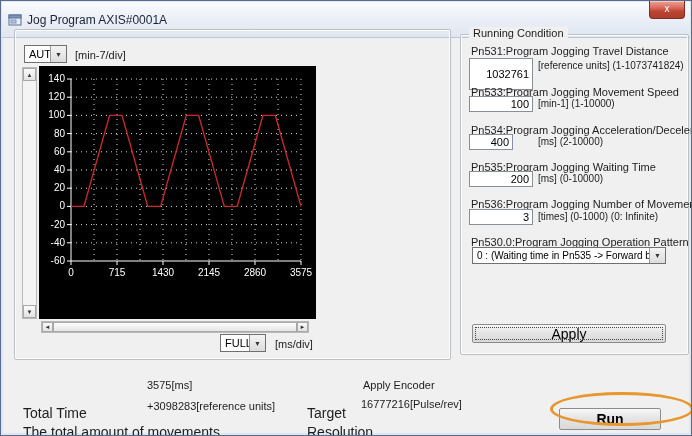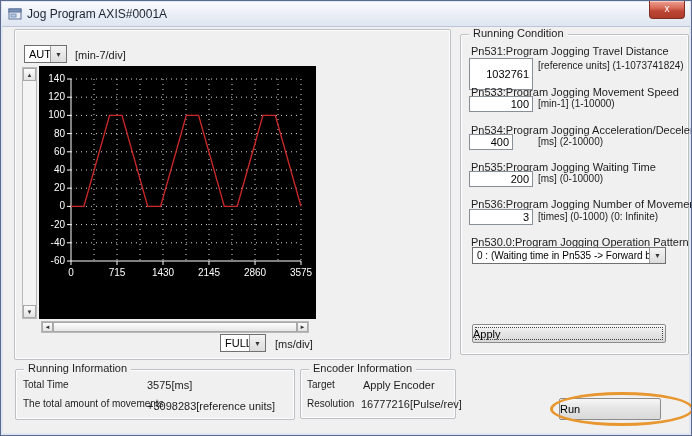--- a/index.html
+++ b/index.html
@@ -1,50 +1,50 @@
 <!DOCTYPE html>
 <html><head>
 <meta charset="utf-8">
 <style>
   html,body{margin:0;padding:0;background:#c8c8c8;font-family:"Liberation Sans",sans-serif;}
   .window{position:relative;width:692px;height:436px;background:#f0f0f0;border:1px solid #5a6a8e;
           box-shadow:inset 0 0 0 2px #dfe6f2;box-sizing:border-box;overflow:hidden;}
-  .titlebar{position:absolute;left:1px;top:1px;right:1px;height:25px;
+  .titlebar{position:absolute;left:1px;top:1px;right:1px;height:36px;
             background:linear-gradient(#fafbfd 0%,#ecf0f7 45%,#dfe6f1 100%);
             border-bottom:1px solid #bcc6d8;display:flex;align-items:center;padding-left:6px;box-sizing:border-box;}
   .title-text{font-size:12px;color:#1c2333;margin-left:5px;white-space:nowrap;}
   .close-btn{position:absolute;top:0;right:6px;width:34px;height:17px;
              background:linear-gradient(#f0a091 0%,#d express 45%,#c0392b 100%);
              background:linear-gradient(#efa193 0%,#d96c5b 40%,#bd4534 60%,#ad3b2b 100%);
              border:1px solid #7e2d20;border-top:none;border-radius:0 0 4px 4px;
              color:#fff;font-size:10px;line-height:16px;text-align:center;cursor:pointer;
              box-shadow:inset 0 1px 0 rgba(255,255,255,.45);}
   .groupbox{position:absolute;border:1px solid #bdc0c4;border-radius:2px;box-shadow:inset 0 0 0 1px #fdfdfd;}
   .groupbox>.gb-label{position:absolute;top:-8px;left:8px;background:#f0f0f0;padding:0 4px;
             font-size:11px;color:#1d1d1d;white-space:nowrap;}
   .small-label{font-size:11px;color:#1d1d1d;white-space:nowrap;position:absolute;}
   .combo{position:absolute;background:#fff;border:1px solid #707070;display:flex;box-sizing:border-box;}
   .combo .combo-text{flex:1;font-size:11px;padding:2px 3px 0 4px;color:#000;overflow:hidden;white-space:nowrap;}
   .combo .combo-btn{width:15px;background:linear-gradient(#f4f4f4,#dcdcdc);border-left:1px solid #9a9a9a;
             display:flex;align-items:center;justify-content:center;font-size:7px;color:#333;}
   .field{position:absolute;border:1px solid #898f98;background:#fff;font-size:11px;text-align:right;
          padding:0 3px;box-sizing:border-box;font-family:"Liberation Sans",sans-serif;}
   .btn{position:absolute;background:linear-gradient(#f7f7f7,#e5e5e5 45%,#d9d9d9);
-       border:1px solid #8c8c8c;border-radius:2px;font-size:11px;color:#000;
-       display:flex;align-items:center;cursor:pointer;box-sizing:border-box;}
+       border:1px solid #8c8c8c;border-radius:2px;font-size:14px;color:#000;
+       display:flex;align-items:center;justify-content:center;cursor:pointer;box-sizing:border-box;}
   .btn.focused{outline:1px dotted #444;outline-offset:-4px;}
   .scroll{position:absolute;background:#f4f4f4;border:1px solid #b9b9b9;box-sizing:border-box;}
   .scroll .sc-btn{position:absolute;background:linear-gradient(#fbfbfb,#e2e2e2);border:1px solid #a8a8a8;
        display:flex;align-items:center;justify-content:center;font-size:6px;color:#333;box-sizing:border-box;}
   .vscroll .sc-btn{left:0;width:13px;height:13px;}
   .hscroll .sc-btn{top:0;width:11px;height:10px;}
   .hthumb{position:absolute;top:0;left:11px;right:11px;height:10px;background:linear-gradient(#fdfdfd,#e6e6e6);
        border:1px solid #a8a8a8;box-sizing:border-box;}
   .chart-wrap{position:absolute;left:38px;top:65px;width:277px;height:243px;background:#737373;}
-  .info-row-label{position:absolute;font-size:10px;color:#1d1d1d;white-space:nowrap;}
+  .info-row-label{position:absolute;font-size:14px;color:#1d1d1d;white-space:nowrap;margin-top:26px;}
   .info-row-value{position:absolute;font-size:11px;color:#1d1d1d;white-space:nowrap;}
   .highlight-ellipse{position:absolute;border-radius:50%;pointer-events:none;}
 </style>
 </head>
 <body>
 
 <div class="window">
 
   <div class="titlebar">
     <svg width="14" height="14">
@@ -181,34 +181,28 @@
   <span class="small-label" style="left:470px;top:235px;">Pn530.0:Program Jogging Operation Pattern</span>
   <div class="combo" style="left:471px;top:246px;width:194px;height:17px;">
     <span class="combo-text" style="font-size:10px;">0 : (Waiting time in Pn535 -&gt; Forward by travel d</span>
     <span class="combo-btn">▼</span>
   </div>
 
   <div class="btn focused" style="left:471px;top:323px;width:194px;height:19px;">
     <span>Apply</span>
   </div>
 
-  <div class="groupbox" style="left:14px;top:368px;width:278px;height:49px;">
-    <span class="gb-label">Running Information</span>
-  </div>
   <span class="info-row-label" style="left:22px;top:378px;">Total Time</span>
   <span class="info-row-value" style="left:146px;top:378px;">3575[ms]</span>
   <span class="info-row-label" style="left:22px;top:397px;">The total amount of movements</span>
   <span class="info-row-value" style="left:146px;top:399px;">+3098283[reference units]</span>
 
-  <div class="groupbox" style="left:299px;top:368px;width:154px;height:48px;">
-    <span class="gb-label">Encoder Information</span>
-  </div>
   <span class="info-row-label" style="left:306px;top:378px;">Target</span>
   <span class="info-row-value" style="left:362px;top:378px;">Apply Encoder</span>
   <span class="info-row-label" style="left:306px;top:397px;">Resolution</span>
   <span class="info-row-value" style="left:360px;top:397px;">16777216[Pulse/rev]</span>
 
-  <div class="btn" style="left:558px;top:397px;width:102px;height:22px;">
+  <div class="btn" style="left:558px;top:407px;width:102px;height:22px;font-weight:bold;">
     <span>Run</span>
   </div>
   <div class="highlight-ellipse" id="run-ellipse" style="left:549px;top:391px;width:138px;height:28px;border:3px solid #e8962e;"></div>
 
 </div>
 
 </body></html>

